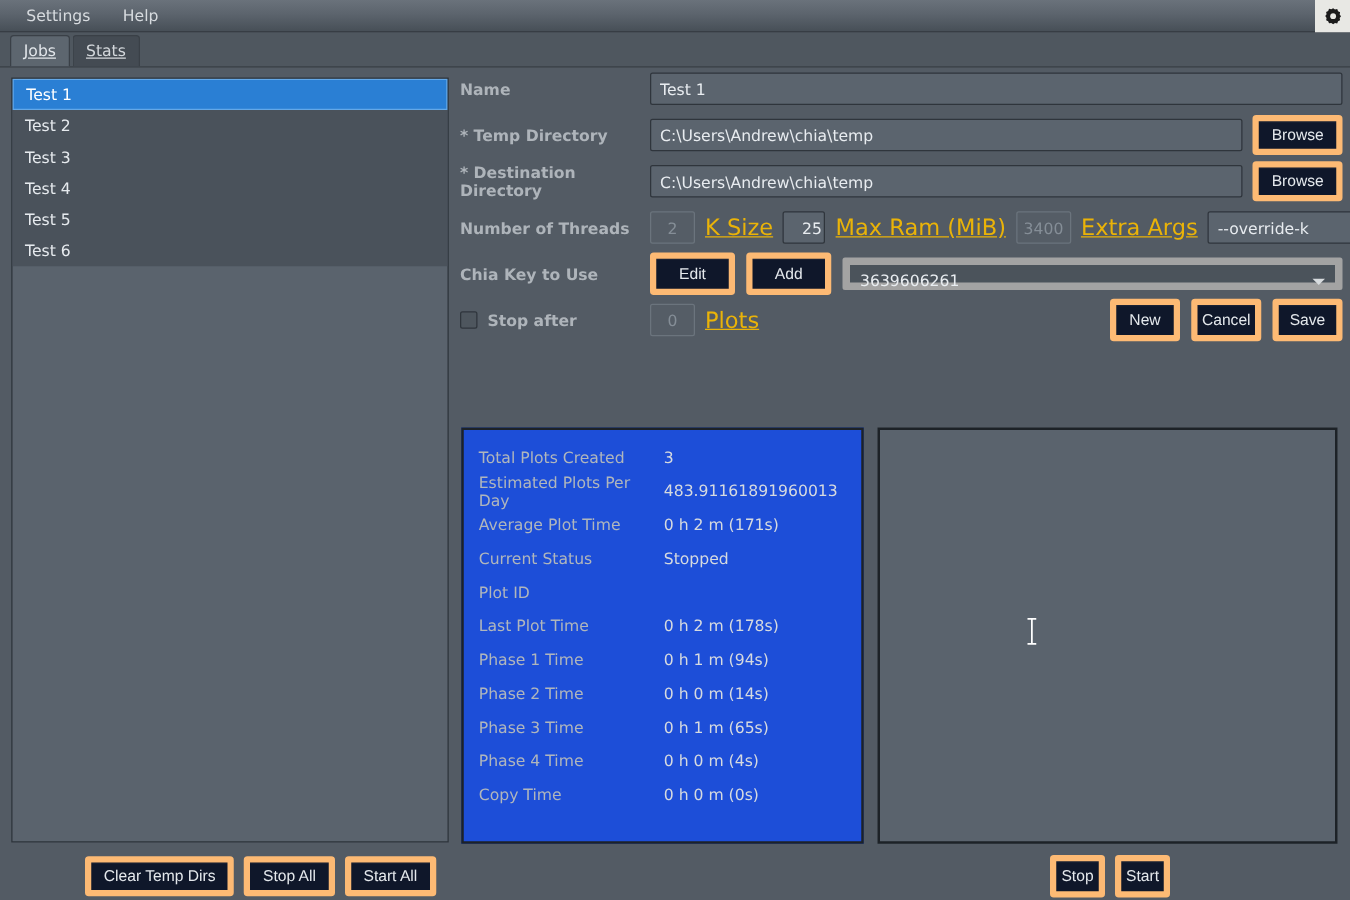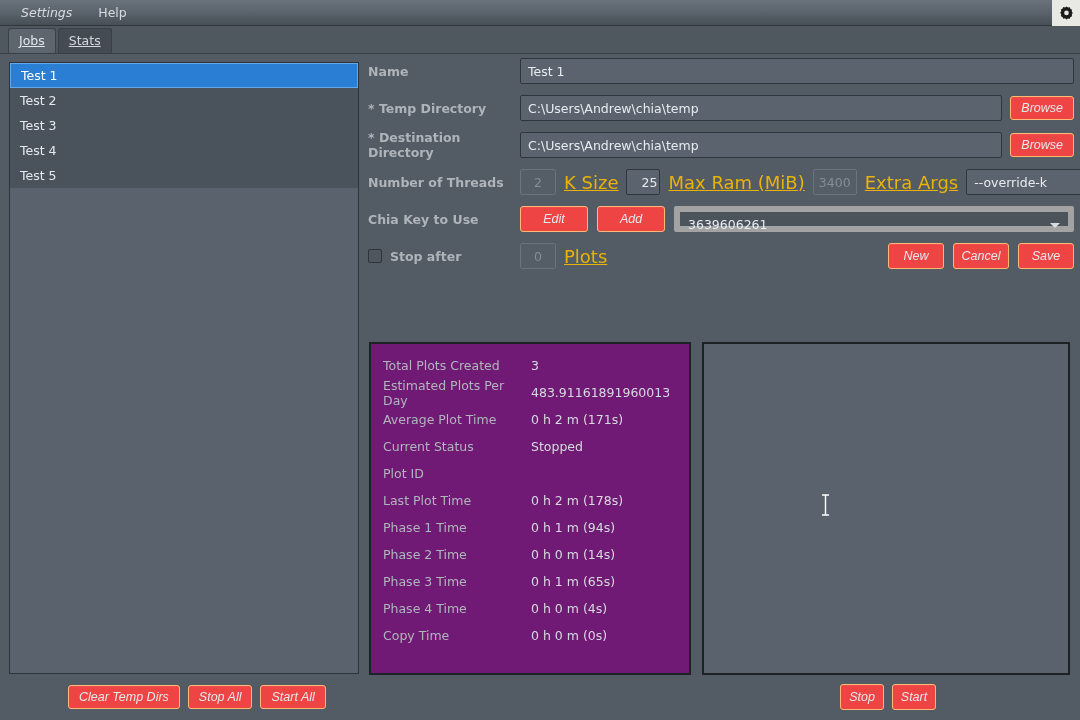--- a/index.html
+++ b/index.html
@@ -21,21 +21,21 @@
   .menubar {
     position: absolute; left: 0; top: 0; width: 1080px; height: 26px;
     background: linear-gradient(to bottom, #6a727b 0%, #5c646d 45%, #474f57 100%);
     border-bottom: 1px solid #2f353b;
     display: flex; align-items: center;
   }
   .menu-item {
     padding: 3px 11px; margin-left: 4px;
     color: #d7dbdf; font-size: 12.5px; cursor: default;
   }
-  .menu-item:first-child { margin-left: 10px; font-style: italic; }
+  .menu-item:first-child { margin-left: 10px; }
   .gear-btn {
     position: absolute; right: 0; top: 0; width: 28px; height: 26px;
     background: #e8e8e4;
     display: flex; align-items: center; justify-content: center;
     cursor: pointer;
   }
   .gear-btn svg { display: block; }
 
   
   .tabbar {
@@ -85,30 +85,29 @@
     position: absolute; left: 68px; top: 685px;
     display: flex; gap: 8px;
   }
   .btnrow-right {
     position: absolute; left: 840px; top: 684px;
     display: flex; gap: 8px;
   }
 
   
   .btn {
-    background: #ef4444;
-    border: 1px solid #fdba74;
+    background: #0f172a;
+    border: 5px solid #fdba74;
     border-radius: 3px;
     color: #e4e8ec;
     font-size: 12.5px;
     padding: 4px 10px;
     cursor: pointer;
     white-space: nowrap;
     box-shadow: inset 0 1px 0 rgba(255,255,255,0.05);
-    font-style: italic;
   }
 
   
   .form {
     position: absolute; left: 368px; top: 58px;
     width: 706px;
   }
   .form-row { display: flex; align-items: center; margin-bottom: 11px; height: 26px; }
   .lbl { width: 152px; color: #aeb4ba; font-size: 12.5px; flex-shrink: 0; font-weight: bold; }
 
@@ -160,21 +159,21 @@
     border-radius: 2px;
     margin-right: 8px;
     cursor: pointer;
     flex-shrink: 0;
   }
 
   
   .stats {
     position: absolute; left: 369px; top: 342px;
     width: 322px; height: 333px;
-    background: #701a75;
+    background: #1d4ed8;
     border: 2px solid #1d2227;
   }
   .stat-row { display: flex; height: 27px; align-items: center; padding-left: 12px; }
   .stat-key { width: 148px; color: #b0b6bc; font-size: 12.5px; }
   .stat-val { color: #d6dadf; font-size: 12.5px; }
 
   
   .logpanel {
     position: absolute; left: 702px; top: 342px;
     width: 368px; height: 333px;
@@ -210,20 +209,21 @@
   <div class="tab inactive">Stats</div>
 </div>
 
 <div class="joblist">
   <div class="joblist-inner">
     <div class="job-row selected">Test 1</div>
     <div class="job-row">Test 2</div>
     <div class="job-row">Test 3</div>
     <div class="job-row">Test 4</div>
     <div class="job-row">Test 5</div>
+    <div class="job-row">Test 6</div>
   </div>
 </div>
 
 <div class="form">
 
   <div class="form-row">
     <div class="lbl">Name</div>
     <input class="inp" style="width: 554px;" value="Test 1">
   </div>
 

